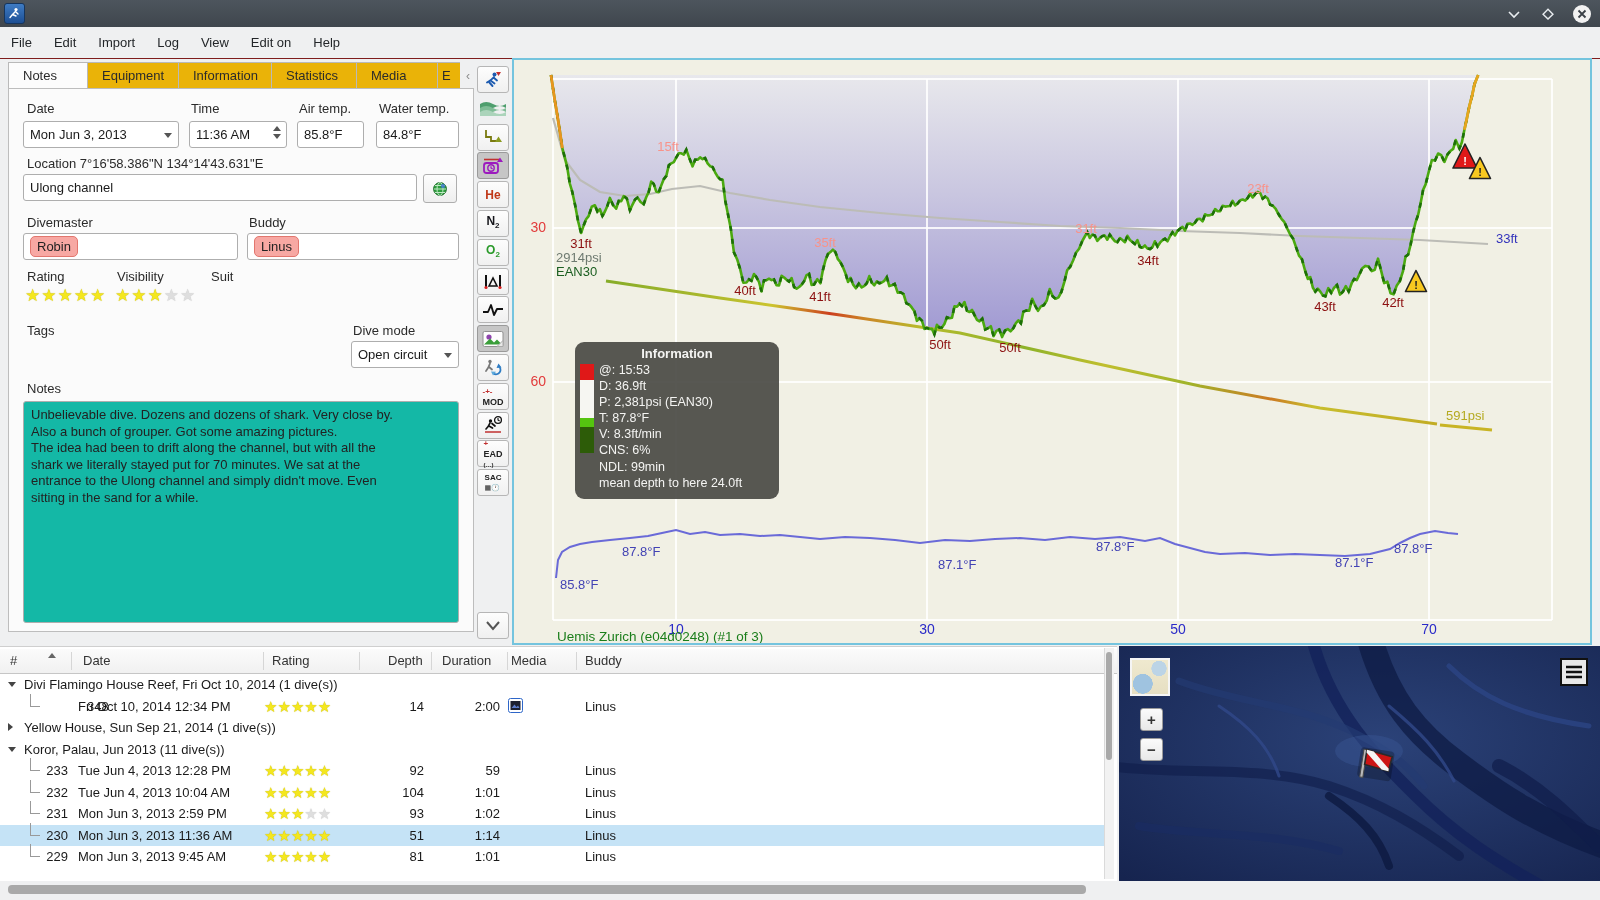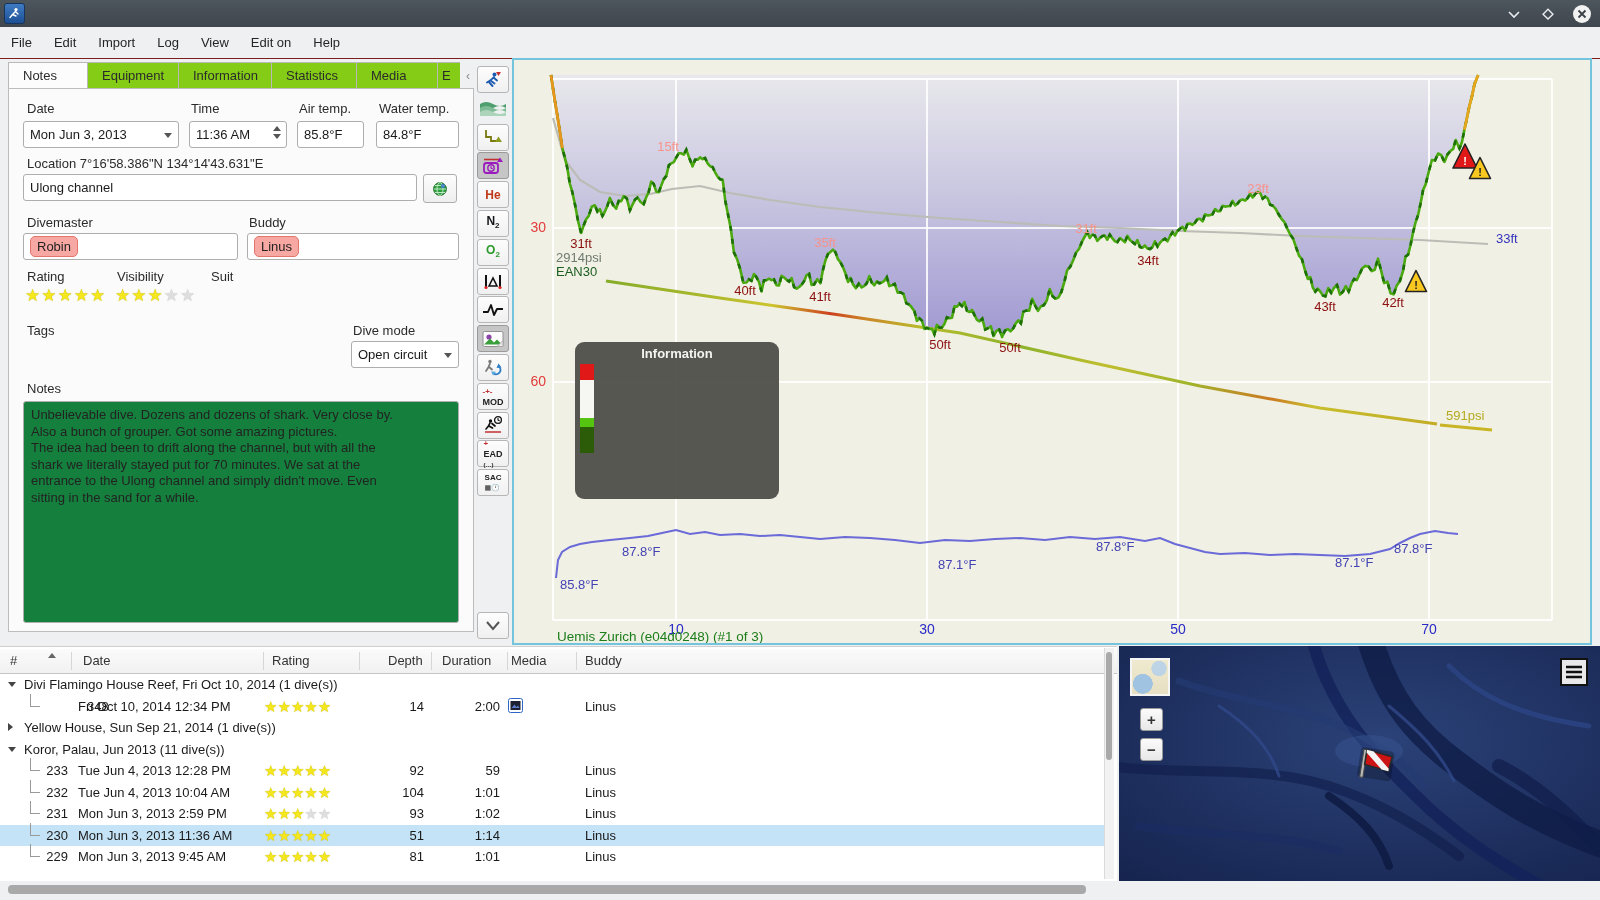--- a/index.html
+++ b/index.html
@@ -11,38 +11,38 @@
   .app-icon{width:19px;height:19px;margin-left:4px;border-radius:3px;background:linear-gradient(#3f7cc4,#1d4f94);
             border:1px solid #16365e;display:flex;align-items:center;justify-content:center;}
   .win-title{position:absolute;left:0;right:0;text-align:center;color:#e8ecef;font-size:13px;pointer-events:none;}
   .win-btns{position:absolute;right:8px;top:0;height:27px;display:flex;align-items:center;gap:14px;}
   .win-btn{width:20px;height:20px;display:flex;align-items:center;justify-content:center;}
   
   .menubar{position:absolute;left:0;top:27px;width:1600px;height:31px;background:#eff0f1;display:flex;align-items:center;border-bottom:1px solid #7f1d1d;}
   .menu-item{padding:0 11px;height:31px;line-height:31px;color:#232629;}
   
   .tabbar{position:absolute;left:8px;top:62px;height:27px;display:flex;}
-  .tab{height:26px;line-height:26px;padding:0 14px;background:#84cc16;border:1px solid #b9b9b9;border-right:none;
+  .tab{height:26px;line-height:26px;padding:0 14px;background:#eab308;border:1px solid #b9b9b9;border-right:none;
        color:#2b2b2b;white-space:nowrap;overflow:hidden;}
   .tab:last-of-type{border-right:1px solid #b9b9b9;}
   .tab.active{background:#fcfcfc;border-bottom:1px solid #fcfcfc;font-weight:400;}
   .tab-arrows{display:flex;align-items:center;gap:8px;padding:0 6px;color:#8a8a8a;font-size:12px;}
   .left-panel{position:absolute;left:8px;top:88px;width:464px;height:542px;background:#fbfbfb;border:1px solid #bdbdbd;}
   .fld-label{position:absolute;color:#2b2b2b;}
   .inp{position:absolute;background:#ffffff;border:1px solid #aeaeae;border-radius:3px;font-size:13px;color:#1a1a1a;
        padding:0 6px;box-sizing:border-box;height:27px;line-height:25px;font-family:"Liberation Sans",sans-serif;}
   .combo-arrow{position:absolute;right:6px;top:11px;width:0;height:0;border-left:4px solid transparent;border-right:4px solid transparent;border-top:5px solid #555;}
   .spin{position:absolute;right:5px;top:4px;display:flex;flex-direction:column;gap:3px;}
   .spin b{width:0;height:0;border-left:4px solid transparent;border-right:4px solid transparent;}
   .spin .up{border-bottom:5px solid #555;} .spin .dn{border-top:5px solid #555;}
   .pill{display:inline-block;background:#f7a8a3;border:1px solid #e2766e;border-radius:5px;padding:0 6px;height:19px;line-height:19px;margin-top:2px;color:#222;}
   .stars{position:absolute;letter-spacing:1px;font-size:17px;line-height:17px;}
   .star-on{color:#f4e71e;text-shadow:0 0 1px #a99b00;}
   .star-off{color:#dedede;text-shadow:0 0 1px #bfbfbf;}
-  .notes-area{position:absolute;left:22px;top:312px;width:436px;height:222px;background:#15803d;border:1px solid #aeaeae;
+  .notes-area{position:absolute;left:22px;top:312px;width:436px;height:222px;background:#14b8a6;border:1px solid #aeaeae;
       border-radius:3px;padding:5px 7px;box-sizing:border-box;white-space:pre-wrap;overflow:hidden;line-height:16.5px;color:#222;}
   .globe-btn{position:absolute;background:linear-gradient(#fdfdfd,#eeeeee);border:1px solid #aeaeae;border-radius:3px;
       display:flex;align-items:center;justify-content:center;}
   
   .vtoolbar{position:absolute;left:477px;top:66px;width:34px;}
   .tbtn{position:absolute;left:0;width:32px;height:27px;background:linear-gradient(#fdfdfd,#f0f0f0);
         border:1px solid #b6b6b6;border-radius:3px;display:flex;align-items:center;justify-content:center;box-sizing:border-box;}
   .tbtn.selected{background:#c6c6c6;border-color:#9a9a9a;}
   .tbtn.flat{border:none;background:transparent;}
   .icon-text{font-weight:bold;line-height:10px;text-align:left;}
@@ -375,20 +375,30 @@
         <text x="557" y="641" fill="#1b7e1b" font-size="13.5">Uemis Zurich (e04d0248) (#1 of 3)</text>
       </svg>
     <div class="infobox">
       <div class="ib-title">Information</div>
       <div class="ib-swatch" id="ib-swatch">
           <div style="height: 16px; background: rgb(224, 24, 24);"></div>
           <div style="height: 38px; background: rgb(246, 246, 242);"></div>
           <div style="height: 9px; background: rgb(85, 196, 16);"></div>
           <div style="height: 26px; background: rgb(45, 92, 8);"></div>
         </div>
+      <div id="ib-lines">
+          <div class="ib-line">@: 15:53</div>
+          <div class="ib-line">D: 36.9ft</div>
+          <div class="ib-line">P: 2,381psi (EAN30)</div>
+          <div class="ib-line">T: 87.8°F</div>
+          <div class="ib-line">V: 8.3ft/min</div>
+          <div class="ib-line">CNS: 6%</div>
+          <div class="ib-line">NDL: 99min</div>
+          <div class="ib-line">mean depth to here 24.0ft</div>
+        </div>
     </div>
   </div>
 
   <div class="dive-list">
     <div class="dl-header" id="dl-header">
         <span style="left: 10px;">#</span>
         <span style="left: 83px;">Date</span>
         <span style="left: 272px;">Rating</span>
         <span style="left: 388px;">Depth</span>
         <span style="left: 442px;">Duration</span>

